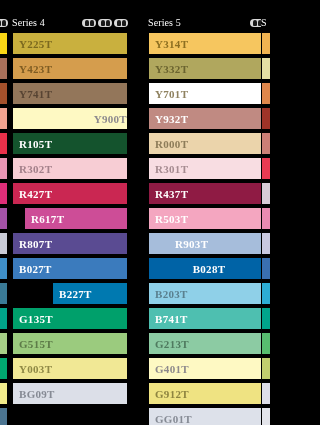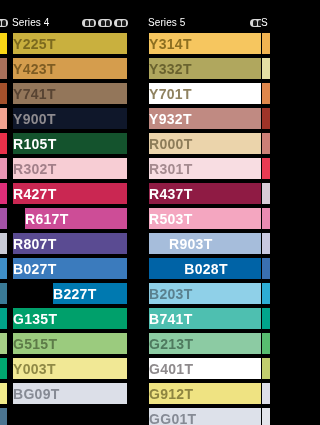--- a/index.html
+++ b/index.html
@@ -8,20 +8,21 @@
     height: 425px;
     background: #000000;
     overflow: hidden;
     font-family: "Liberation Sans", sans-serif;
   }
   #app {
     position: relative;
     width: 270px;
     height: 324px;
     background: #000000;
+    font-family: Liberation Serif, serif;
   }
 
   
   .col {
     position: absolute;
     top: 0;
     height: 425px;
   }
   .col-left-partial { left: -120px; width: 128px; }
   .col-s4           { left: 12px;  width: 116px; }
@@ -81,24 +82,24 @@
   .swatch {
     position: relative;
     height: 23px;
     margin-bottom: 2px;
     border: 1px solid #000000;
     display: flex;
     align-items: center;
     overflow: hidden;
   }
   .swatch-label {
-    font-size: 14px;
+    font-size: 11px;
     font-weight: bold;
     letter-spacing: 0.3px;
-    padding-left: 0;
+    padding-left: 6px;
     white-space: nowrap;
   }
 </style>
 </head>
 <body>
 
 <div id="app">
 
   <div id="columns-host">
       <div class="col col-left-partial">
@@ -151,21 +152,21 @@
         <div class="rows">
           <div class="swatch" style="background: rgb(201, 176, 62);">
             <span class="swatch-label" style="color: rgb(124, 106, 31);">Y225T</span>
           </div>
           <div class="swatch" style="background: rgb(213, 157, 77);">
             <span class="swatch-label" style="color: rgb(126, 92, 35);">Y423T</span>
           </div>
           <div class="swatch" style="background: rgb(147, 118, 90);">
             <span class="swatch-label" style="color: rgb(88, 68, 51);">Y741T</span>
           </div>
-          <div class="swatch" style="background: #0f172a;">
+          <div class="swatch" style="background: #fef9c3; justify-content: flex-end;">
             <span class="swatch-label" style="color: rgb(141, 138, 142);">Y900T</span>
           </div>
           <div class="swatch" style="background: #14532d;">
             <span class="swatch-label" style="color: rgb(255, 255, 255);">R105T</span>
           </div>
           <div class="swatch" style="background: rgb(247, 205, 212);">
             <span class="swatch-label" style="color: rgb(163, 128, 138);">R302T</span>
           </div>
           <div class="swatch" style="background: rgb(202, 39, 82);">
             <span class="swatch-label" style="color: rgb(255, 255, 255);">R427T</span>
@@ -239,21 +240,21 @@
           </div>
           <div class="swatch" style="background: rgb(143, 208, 232);">
             <span class="swatch-label" style="color: rgb(90, 128, 143);">B203T</span>
           </div>
           <div class="swatch" style="background: rgb(78, 191, 176);">
             <span class="swatch-label" style="color: rgb(255, 255, 255);">B741T</span>
           </div>
           <div class="swatch" style="background: rgb(140, 203, 163);">
             <span class="swatch-label" style="color: rgb(79, 122, 95);">G213T</span>
           </div>
-          <div class="swatch" style="background: #ffffff;">
+          <div class="swatch" style="background: #fef9c3;">
             <span class="swatch-label" style="color: rgb(142, 138, 140);">G401T</span>
           </div>
           <div class="swatch" style="background: rgb(239, 227, 130);">
             <span class="swatch-label" style="color: rgb(141, 132, 64);">G912T</span>
           </div>
           <div class="swatch" style="background: rgb(221, 225, 234);">
             <span class="swatch-label" style="color: rgb(134, 139, 149);">GG01T</span>
           </div>
         </div>
       </div>

